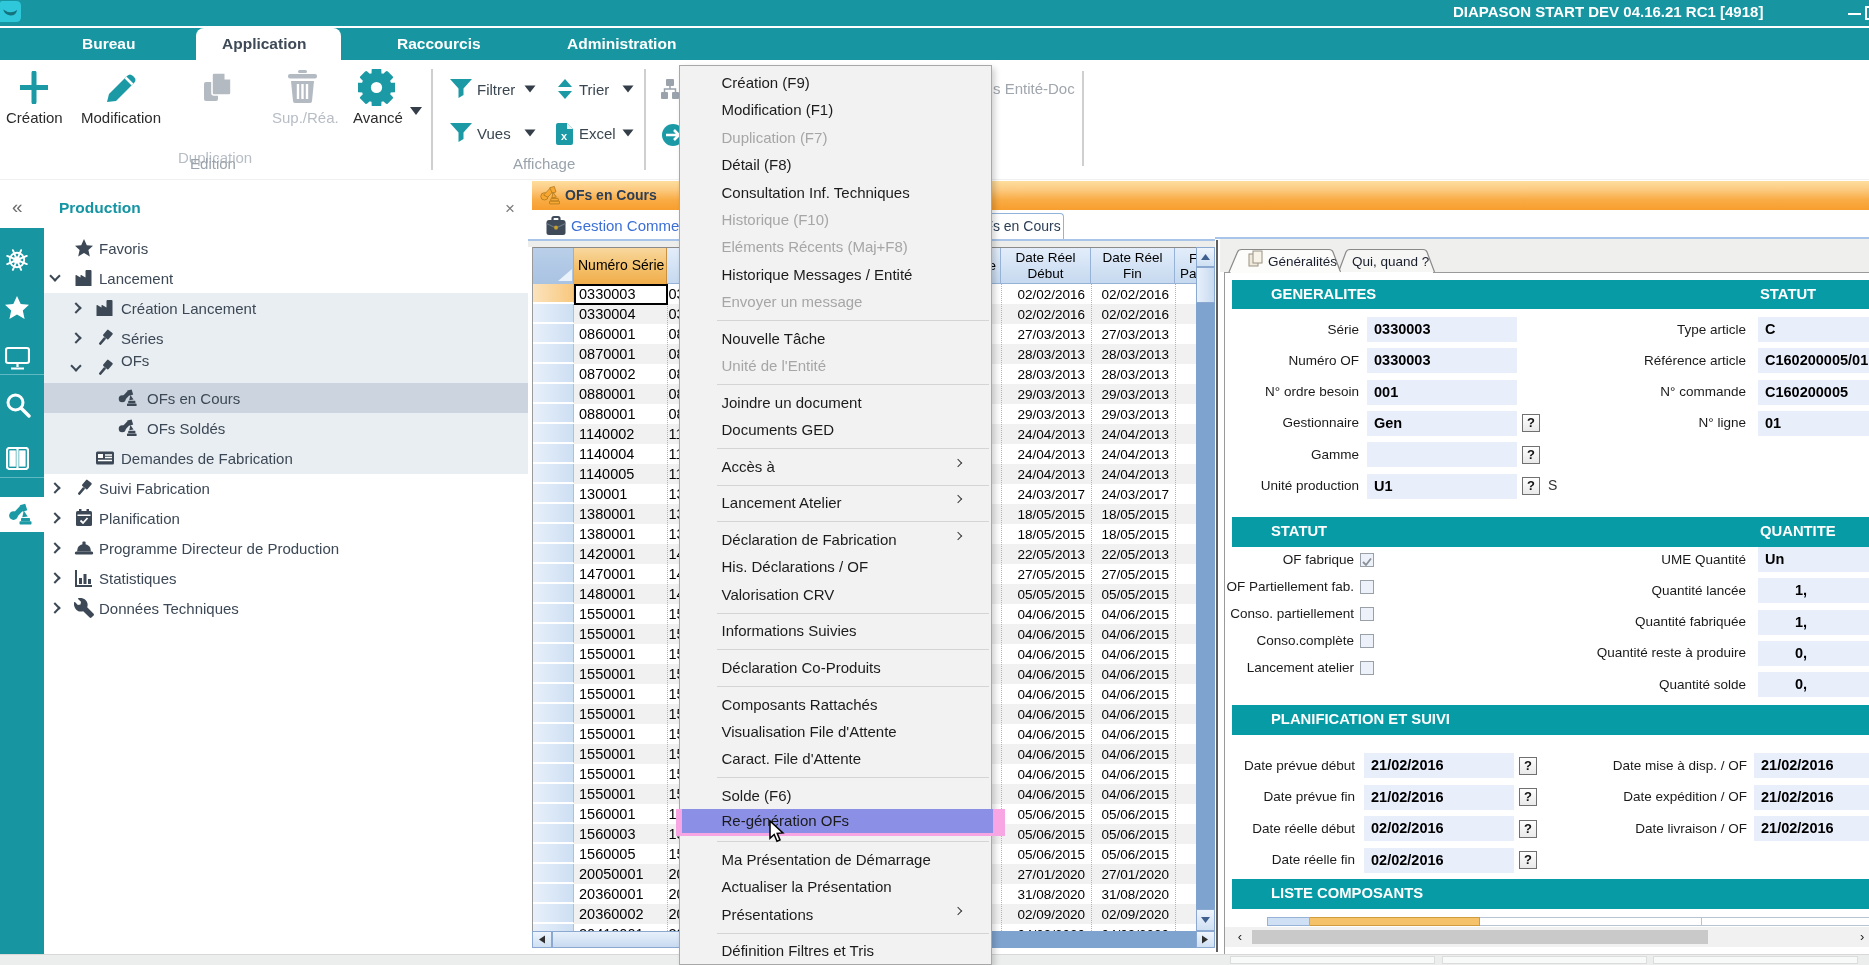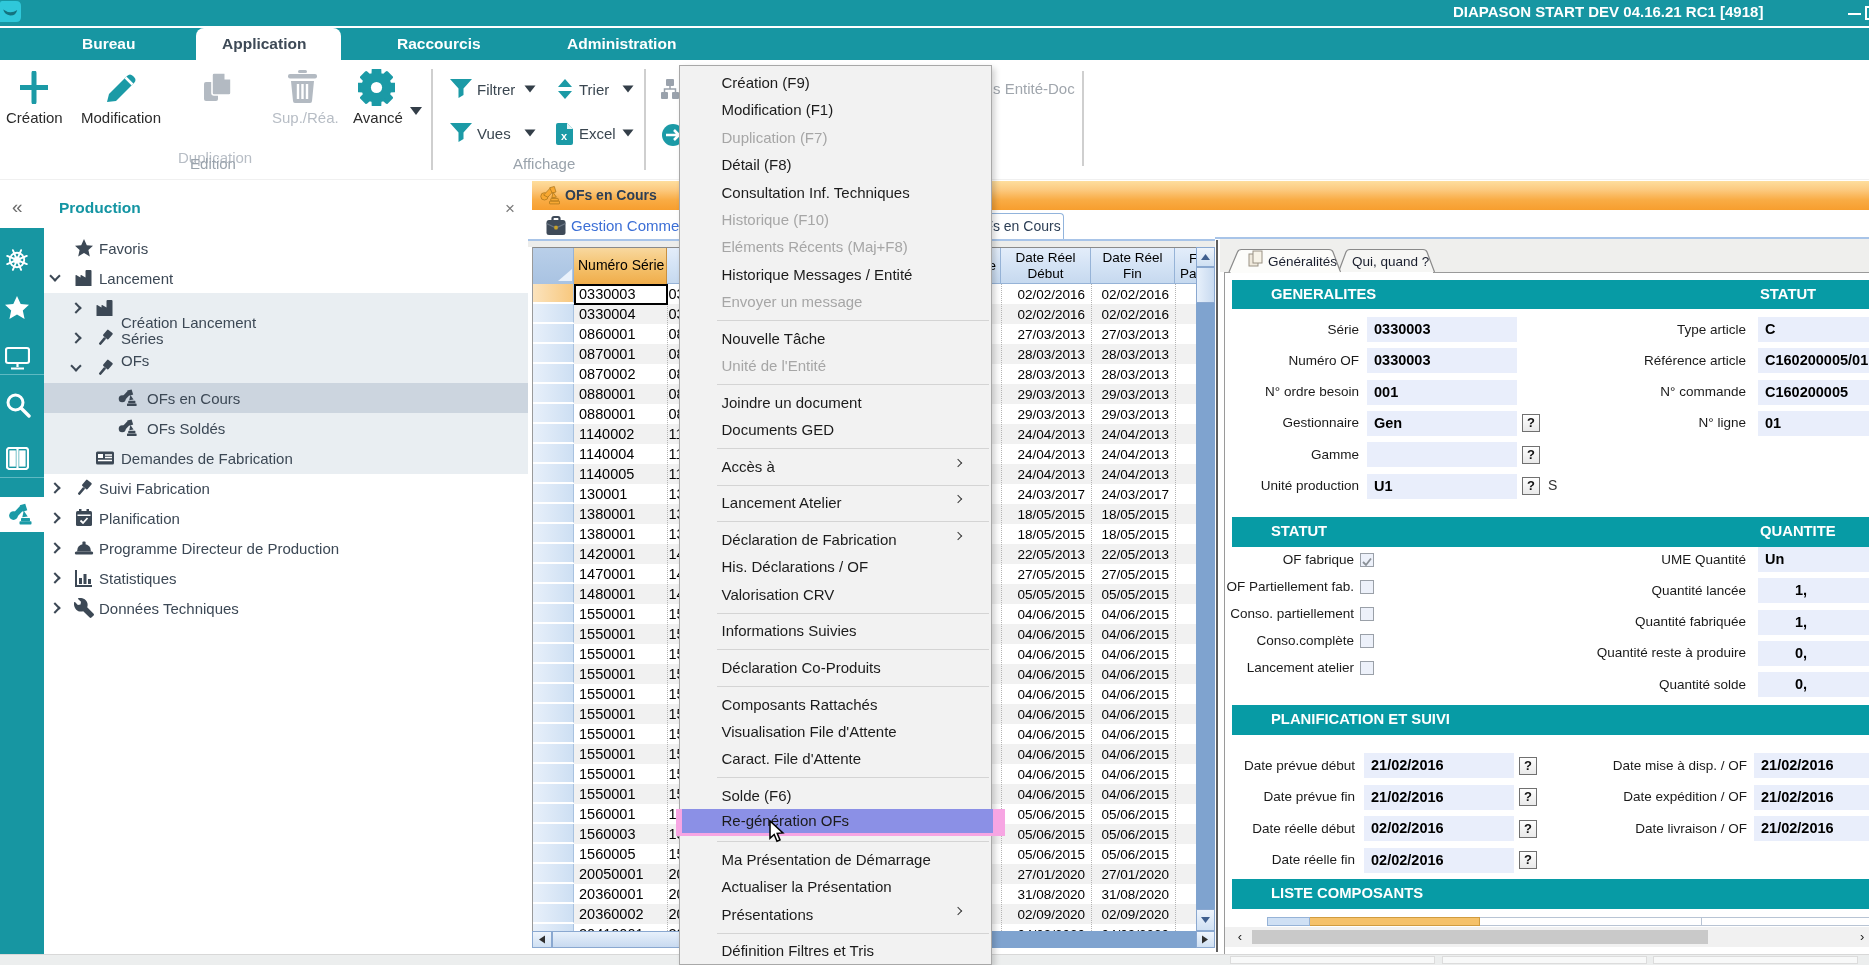--- a/index.html
+++ b/index.html
@@ -161,21 +161,21 @@
 <div class="a trtxt" style="left:99px;top:239.8px;height:18px;">Favoris</div>
 <div class="chev d" style="left:51px;top:272.3px;"></div>
 <svg class="a" style="left:74px;top:268.3px" width="20" height="20" viewBox="0 0 20 20">
     <path d="M1.5 18 V7.5 Q1.5 6.8 2.2 7.1 L6.5 9.5 V7.5 Q6.5 6.8 7.2 7.1 L11.5 9.5 V3 Q11.5 2 12.5 2 H16.5 Q17.5 2 17.5 3 V18 Z" fill="#3c4855"></path>
   </svg>
 <div class="a trtxt" style="left:99px;top:269.8px;height:18px;">Lancement</div>
 <div class="chev r" style="left:72px;top:303.9px;"></div>
 <svg class="a" style="left:95px;top:298.4px" width="20" height="20" viewBox="0 0 20 20">
     <path d="M1.5 18 V7.5 Q1.5 6.8 2.2 7.1 L6.5 9.5 V7.5 Q6.5 6.8 7.2 7.1 L11.5 9.5 V3 Q11.5 2 12.5 2 H16.5 Q17.5 2 17.5 3 V18 Z" fill="#3c4855"></path>
   </svg>
-<div class="a trtxt" style="left:121px;top:299.9px;height:18px;margin-top:14px;">Création Lancement</div>
+<div class="a trtxt" style="left:121px;top:299.9px;height:18px;">Création Lancement</div>
 <div class="chev r" style="left:72px;top:333.9px;"></div>
 <svg class="a" style="left:95px;top:328.4px" width="20" height="20" viewBox="0 0 20 20">
     <g transform="rotate(40 10 10)">
       <rect x="6.5" y="1.5" width="7" height="8" rx="1" fill="#3c4855"></rect>
       <rect x="8.7" y="9.5" width="2.6" height="9" rx="1" fill="#3c4855"></rect>
     </g>
   </svg>
 <div class="a trtxt" style="left:121px;top:329.9px;height:18px;">Séries</div>
 <div class="chev d" style="left:72px;top:362.4px;"></div>
 <svg class="a" style="left:95px;top:358.4px" width="20" height="20" viewBox="0 0 20 20">

